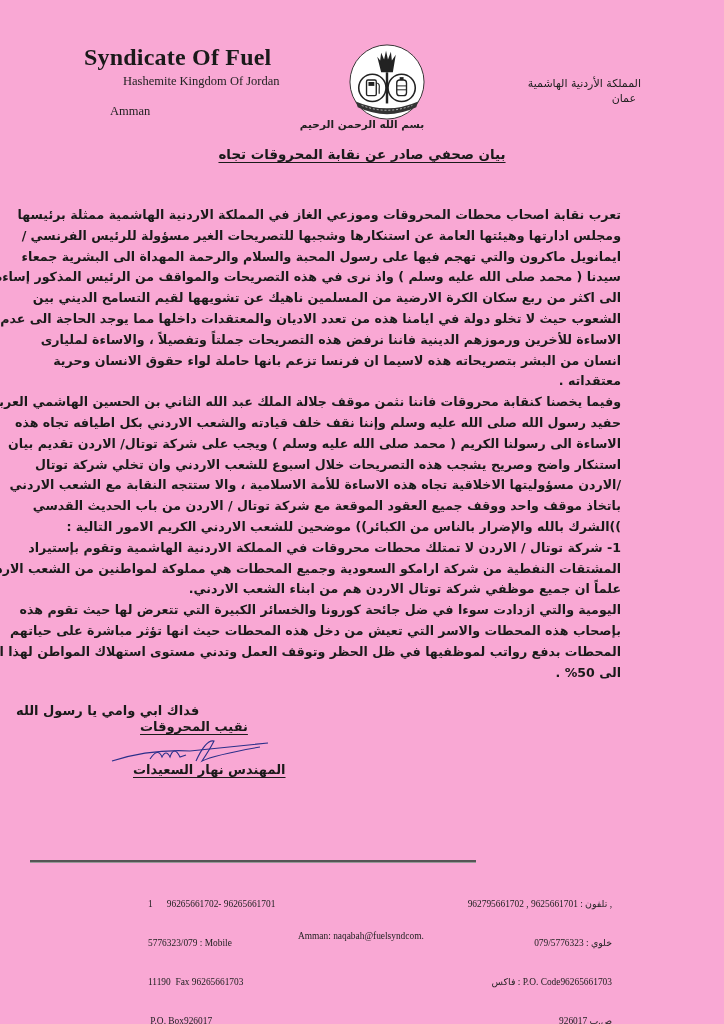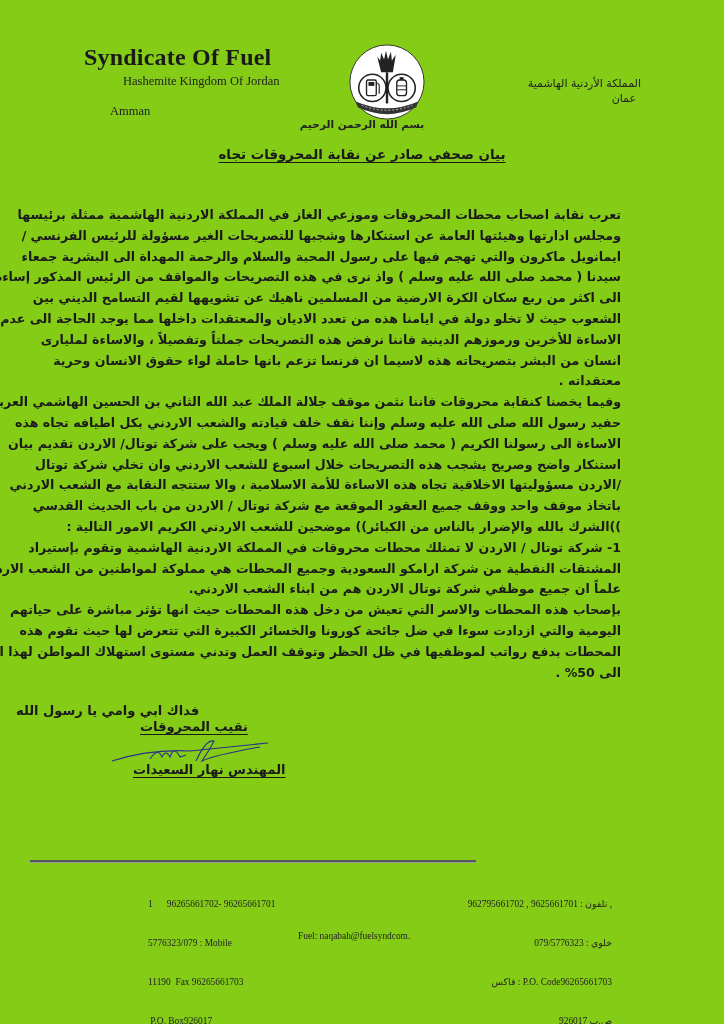--- a/index.html
+++ b/index.html
@@ -1,17 +1,17 @@
 <!DOCTYPE html>
 <html><head>
 <meta charset="utf-8">
 <style>
   html, body { margin: 0; padding: 0; background: #ffffff; }
   body { width: 724px; height: 1024px; position: relative; overflow: hidden; color: #111; }
-  .page { position: absolute; inset: 0; background: #84cc16; text-decoration: underline; }
+  .page { position: absolute; inset: 0; background: #f9a8d4; text-decoration: underline; }
 
   
   .hdr-en-title { position: absolute; left: 84px; top: 44px; font-family: "Liberation Serif", serif; font-weight: bold; font-size: 24px; color: #1a1a1a; letter-spacing: 0.2px; white-space: nowrap; }
   .hdr-en-sub { position: absolute; left: 123px; top: 74px; font-family: "Liberation Serif", serif; font-size: 12.5px; color: #222; white-space: nowrap; }
   .hdr-en-city { position: absolute; left: 110px; top: 90px; font-family: "Liberation Serif", serif; font-size: 12.5px; color: #222; white-space: nowrap; margin-top: 14px; }
 
   .hdr-ar-title { position: absolute; right: 46px; top: 40px; font-family: "DejaVu Sans", sans-serif; font-size: 25px; font-weight: 300; direction: rtl; color: #1a1a1a; white-space: nowrap; letter-spacing: 1px; }
   .hdr-ar-sub { position: absolute; right: 83px; top: 77px; font-family: "DejaVu Sans", sans-serif; font-size: 11px; direction: rtl; color: #222; white-space: nowrap; }
   .hdr-ar-city { position: absolute; right: 88px; top: 92px; font-family: "DejaVu Sans", sans-serif; font-size: 11px; direction: rtl; color: #222; white-space: nowrap; }
 
@@ -94,22 +94,22 @@
     <span class="body-line">وفيما يخصنا كنقابة محروقات فاننا نثمن موقف جلالة الملك عبد الله الثاني بن الحسين الهاشمي العربي</span>
     <span class="body-line">حفيد رسول الله صلى الله عليه وسلم وإننا نقف خلف قيادته والشعب الاردني بكل اطيافه تجاه هذه</span>
     <span class="body-line">الاساءة الى رسولنا الكريم ( محمد صلى الله عليه وسلم ) ويجب على شركة توتال/ الاردن تقديم بيان</span>
     <span class="body-line">استنكار واضح وصريح يشجب هذه التصريحات خلال اسبوع للشعب الاردني وان تخلي شركة توتال</span>
     <span class="body-line">/الاردن مسؤوليتها الاخلاقية تجاه هذه الاساءة للأمة الاسلامية ، والا ستتجه النقابة مع الشعب الاردني</span>
     <span class="body-line">باتخاذ موقف واحد ووقف جميع العقود الموقعة مع شركة توتال / الاردن من باب الحديث القدسي</span>
     <span class="body-line">))الشرك بالله والإضرار بالناس من الكبائر)) موضحين للشعب الاردني الكريم الامور التالية :</span>
     <span class="body-line">1- شركة توتال / الاردن لا تمتلك محطات محروقات في المملكة الاردنية الهاشمية وتقوم بإستيراد</span>
     <span class="body-line">المشتقات النفطية من شركة ارامكو السعودية وجميع المحطات هي مملوكة لمواطنين من الشعب الاردني</span>
     <span class="body-line last">علماً ان جميع موظفي شركة توتال الاردن هم من ابناء الشعب الاردني.</span>
+    <span class="body-line">اليومية والتي ازدادت سوءا في ضل جائحة كورونا والخسائر الكبيرة التي تتعرض لها حيث تقوم هذه</span>
     <span class="body-line">بإصحاب هذه المحطات والاسر التي تعيش من دخل هذه المحطات حيث انها تؤثر مباشرة على حياتهم</span>
-    <span class="body-line">اليومية والتي ازدادت سوءا في ضل جائحة كورونا والخسائر الكبيرة التي تتعرض لها حيث تقوم هذه</span>
     <span class="body-line">المحطات بدفع رواتب لموظفيها في ظل الحظر وتوقف العمل وتدني مستوى استهلاك المواطن لهذا العام</span>
     <span class="body-line last">الى 50% .</span>
   </div>
 
   <div class="closing">فداك ابي وامي يا رسول الله</div>
 
   <div class="sig-title">نقيب المحروقات</div>
   <svg class="signature" viewBox="0 0 160 32">
     <path d="M2 26 Q40 14 80 16 L158 8" fill="none" stroke="#2a2f8a" stroke-width="1.2"></path>
     <path d="M40 24 Q48 12 52 22 Q56 14 60 22 Q64 10 70 22 L76 20" fill="none" stroke="#2a2f8a" stroke-width="1.1"></path>
@@ -128,14 +128,14 @@
   </div>
 
   <div class="ft-right">
     <div>تلفون : 9625661701 , 962795661702 ,</div>
     <div>خلوي : 079/5776323</div>
     <div>فاكس : P.O. Code96265661703</div>
     <div>ص.ب 926017</div>
     
   </div>
 
-  <div class="ft-email">Fuel: naqabah@fuelsyndcom.</div>
+  <div class="ft-email">Amman: naqabah@fuelsyndcom.</div>
 </div>
 
 </body></html>

